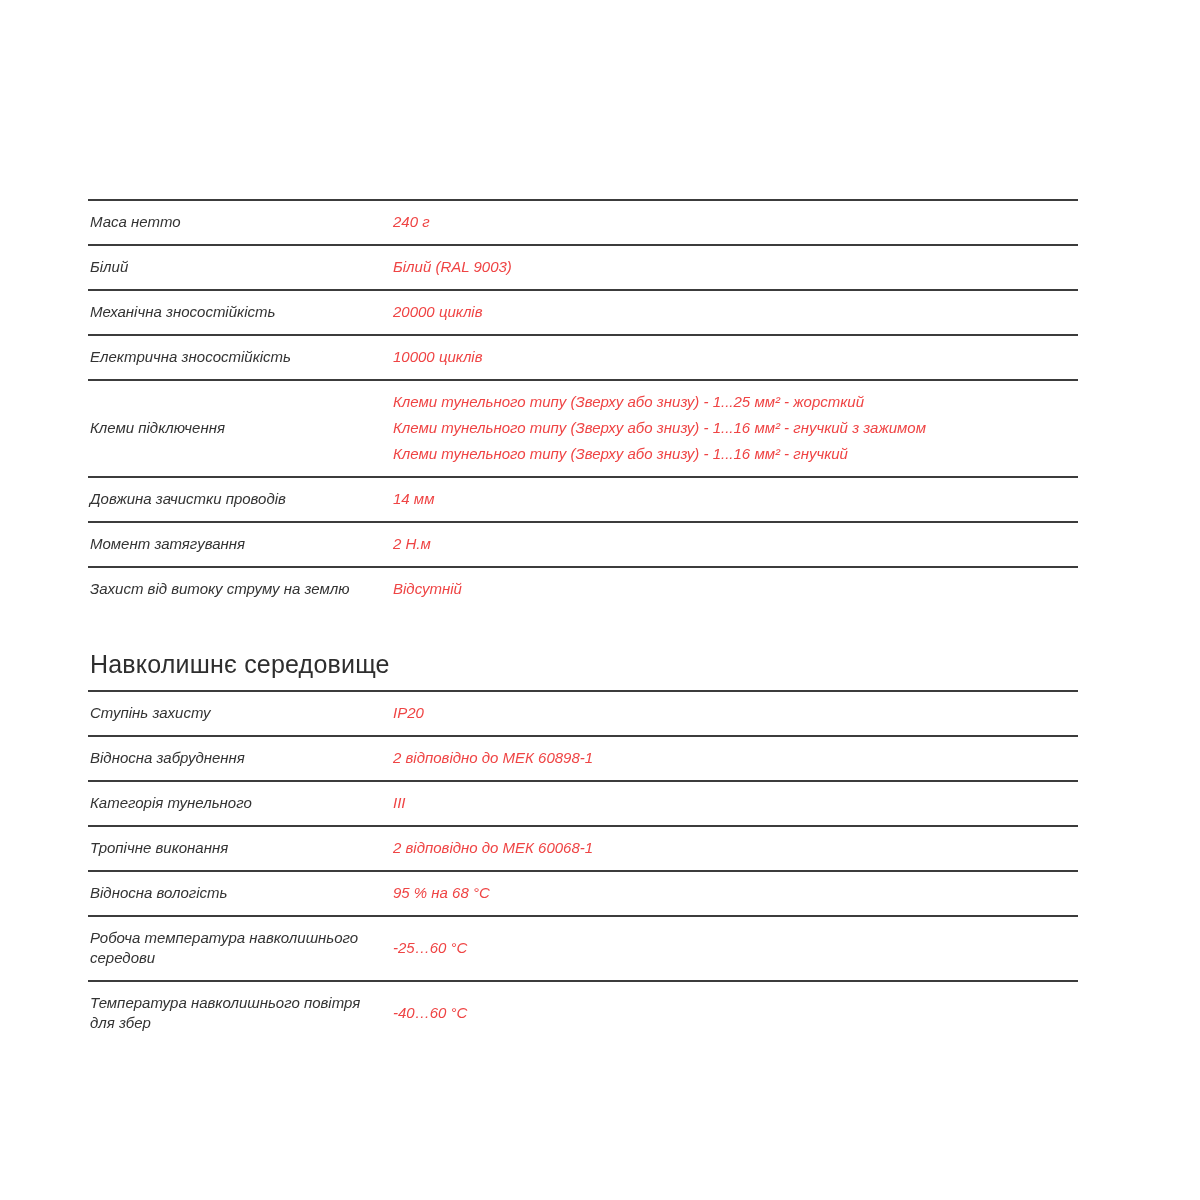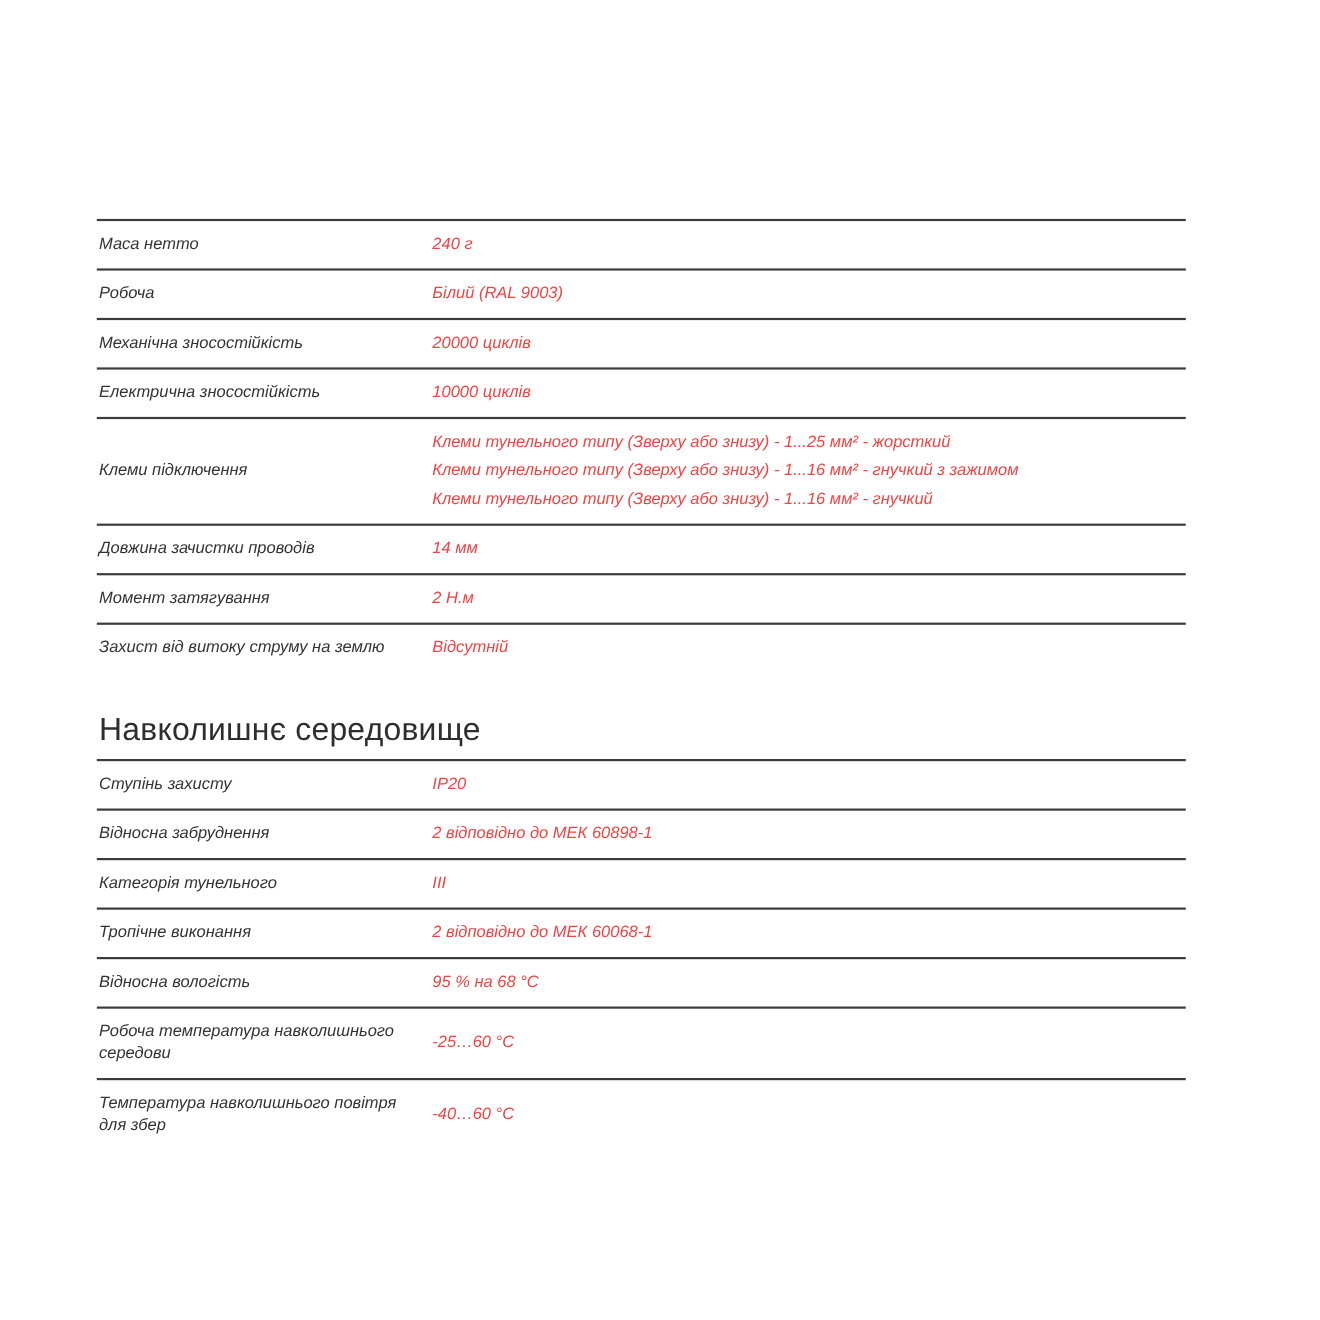--- a/index.html
+++ b/index.html
@@ -46,21 +46,21 @@
     line-height: 20px;
     color: #ef4444;
   }
   .value-line {
     margin: 0 0 6px 0;
   }
   .value-line:last-child {
     margin-bottom: 0;
   }
   .section-heading {
-    font-size: 29px;
+    font-size: 25px;
     font-weight: 400;
     letter-spacing: 0.2px;
     color: #2e2e2e;
     margin: 36px 0 9px 0;
     padding-left: 2px;
     line-height: 34px;
   }
 </style>
 </head>
 <body>
@@ -69,21 +69,21 @@
 
   <section class="spec-table">
   <div class="spec-row">
     <div class="spec-label">Маса нетто</div>
     <div class="spec-values">
           <div class="value-line">240 г</div>
         </div>
   </div>
 
   <div class="spec-row">
-    <div class="spec-label">Робоча</div>
+    <div class="spec-label">Білий</div>
     <div class="spec-values">
           <div class="value-line">Білий (RAL 9003)</div>
         </div>
   </div>
 
   <div class="spec-row">
     <div class="spec-label">Механічна зносостійкість</div>
     <div class="spec-values">
           <div class="value-line">20000 циклів</div>
         </div>

